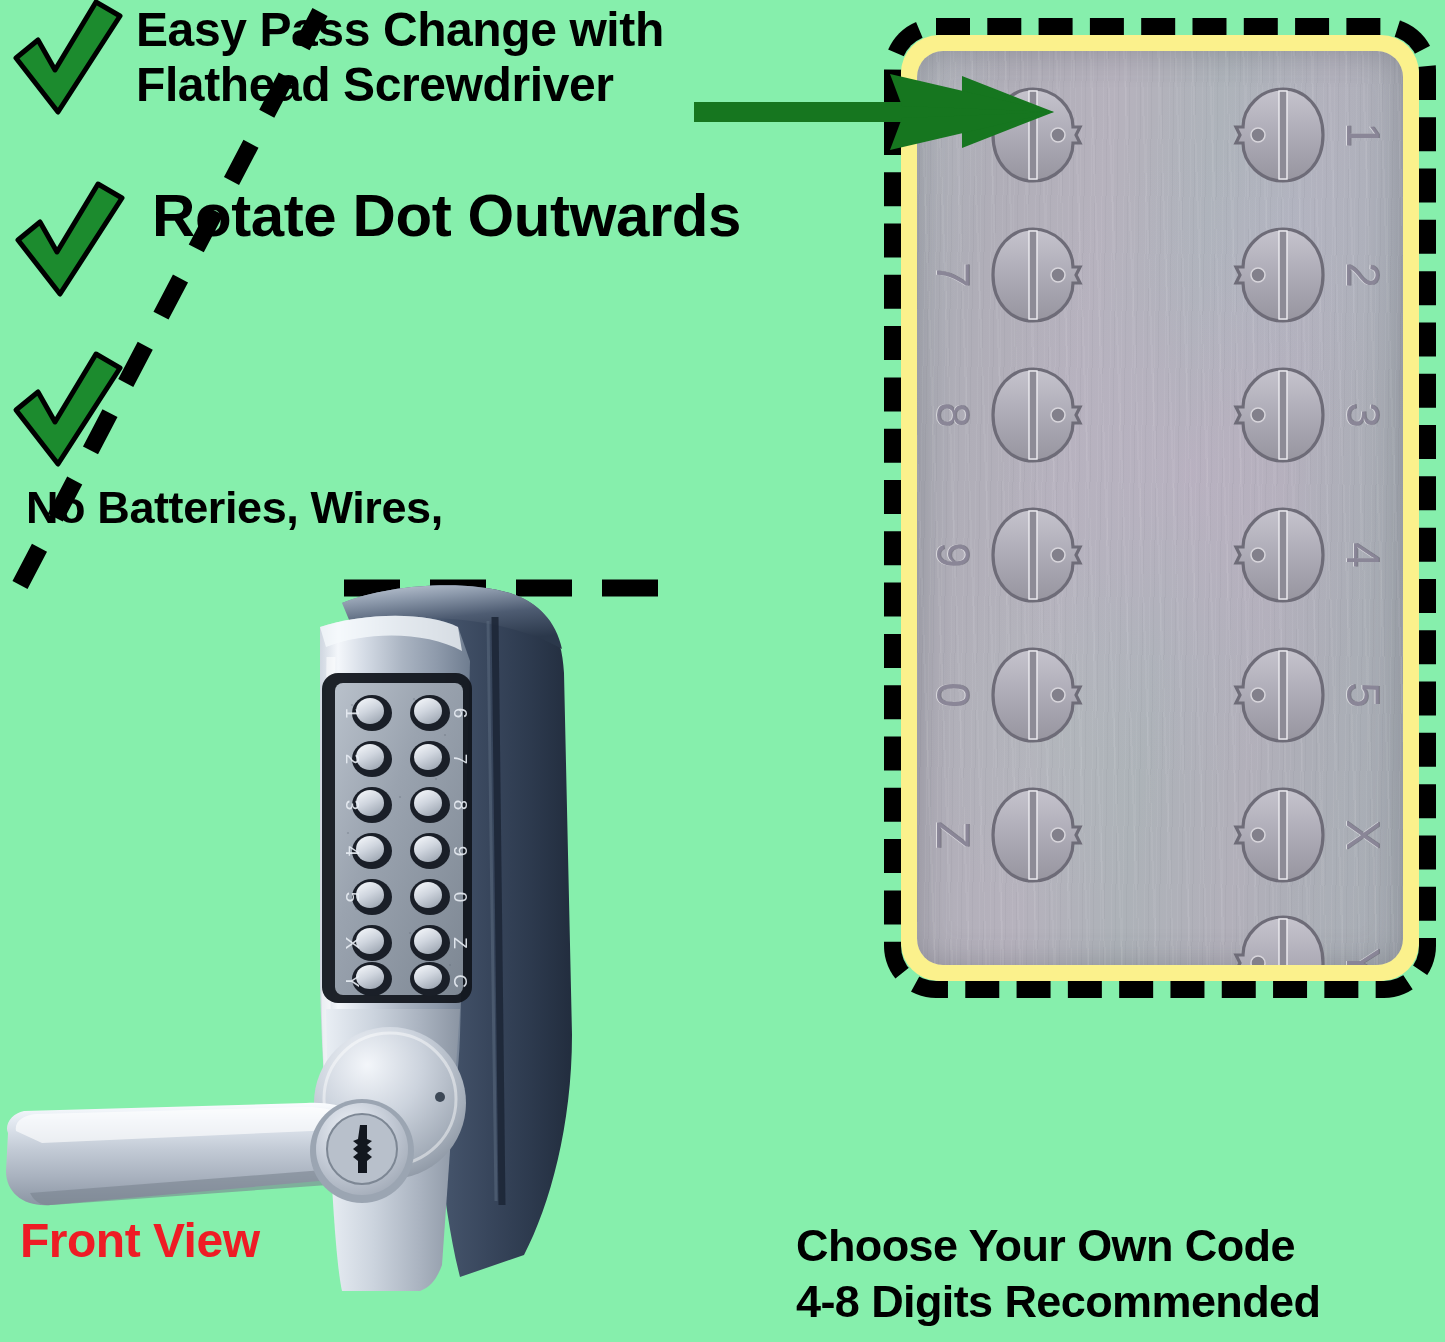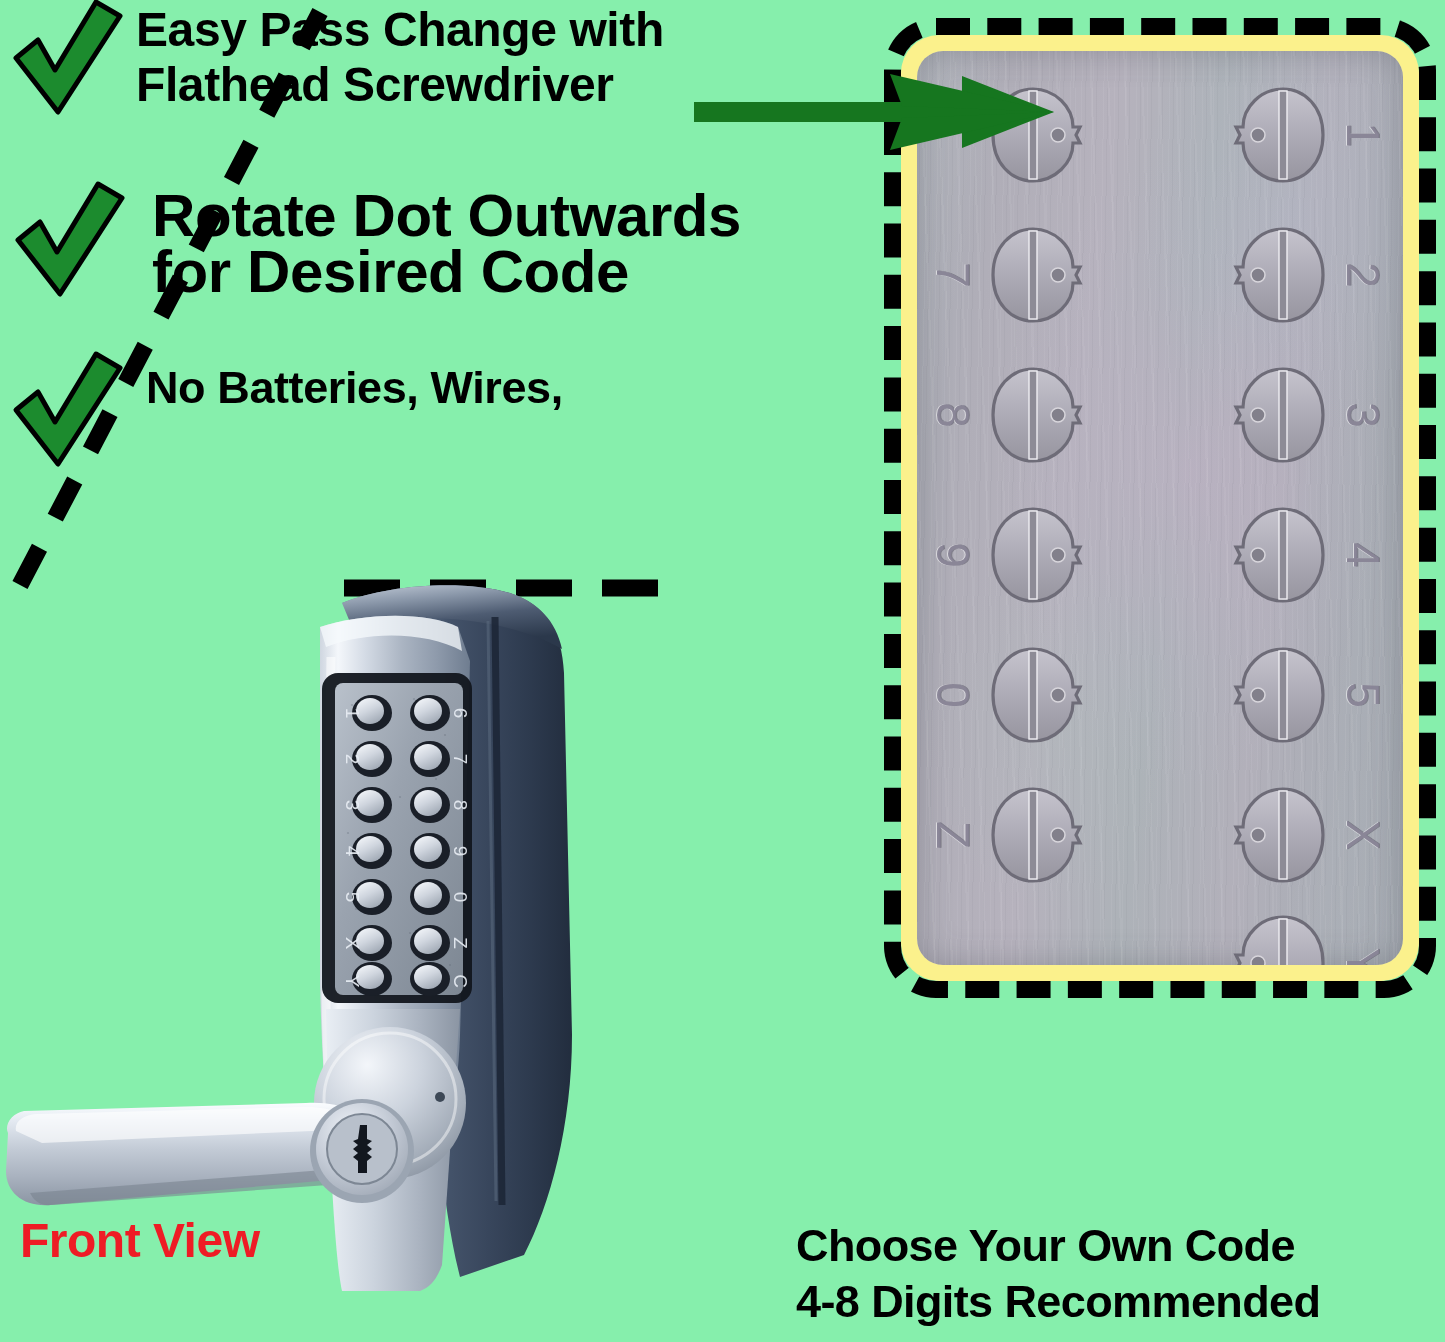--- a/index.html
+++ b/index.html
@@ -12,21 +12,21 @@
   .feature{position:absolute;display:flex;align-items:flex-start;}
   .check{position:relative;width:120px;height:120px;flex:0 0 120px;}
   .check svg{display:block;width:120px;height:120px;}
   .ftext{font-weight:bold;color:#000;letter-spacing:-0.4px;}
   .ftext div{white-space:nowrap;}
 
   #feature-0{left:8px;top:-4px;}
   #feature-0 .ftext{font-size:48px;line-height:55px;padding-top:6px;margin-left:8px;}
   #feature-1{left:10px;top:178px;}
   #feature-1 .ftext{font-size:60px;line-height:56px;padding-top:10px;margin-left:22px;}
-  #feature-2{left:8px;top:348px;}
+  #feature-2{left:8px;top:348px;flex-direction:column;}
   #feature-2 .ftext{font-size:45px;line-height:56px;padding-top:12px;margin-left:18px;}
 
   
   #pass-change-arrow{position:absolute;left:694px;top:72px;width:360px;height:80px;}
   #connector-diagonal{left:600px;top:60px;width:340px;height:600px;}
   #connector-horizontal{left:610px;top:960px;width:320px;height:24px;}
 
   
   #zoom-callout{position:absolute;left:884px;top:18px;width:552px;height:980px;}
   #callout-dash{position:absolute;left:0;top:0;width:552px;height:980px;
@@ -95,21 +95,20 @@
 
   
   <div class="feature" id="feature-1">
     <div class="check">
       <svg viewBox="0 0 120 120" xmlns="http://www.w3.org/2000/svg">
         <path d="M8 62 L30 44 L47 74 L88 6 L112 20 L50 116 Z" fill="#1c8b2e" stroke="#000" stroke-width="5" stroke-linejoin="round"></path>
       </svg>
     </div>
     <div class="ftext">
       <div>Rotate Dot Outwards</div>
-      <div>for Desired Code</div>
     </div>
   </div>
 
   
   <div class="feature" id="feature-2">
     <div class="check">
       <svg viewBox="0 0 120 120" xmlns="http://www.w3.org/2000/svg">
         <path d="M8 62 L30 44 L47 74 L88 6 L112 20 L50 116 Z" fill="#1c8b2e" stroke="#000" stroke-width="5" stroke-linejoin="round"></path>
       </svg>
     </div>

